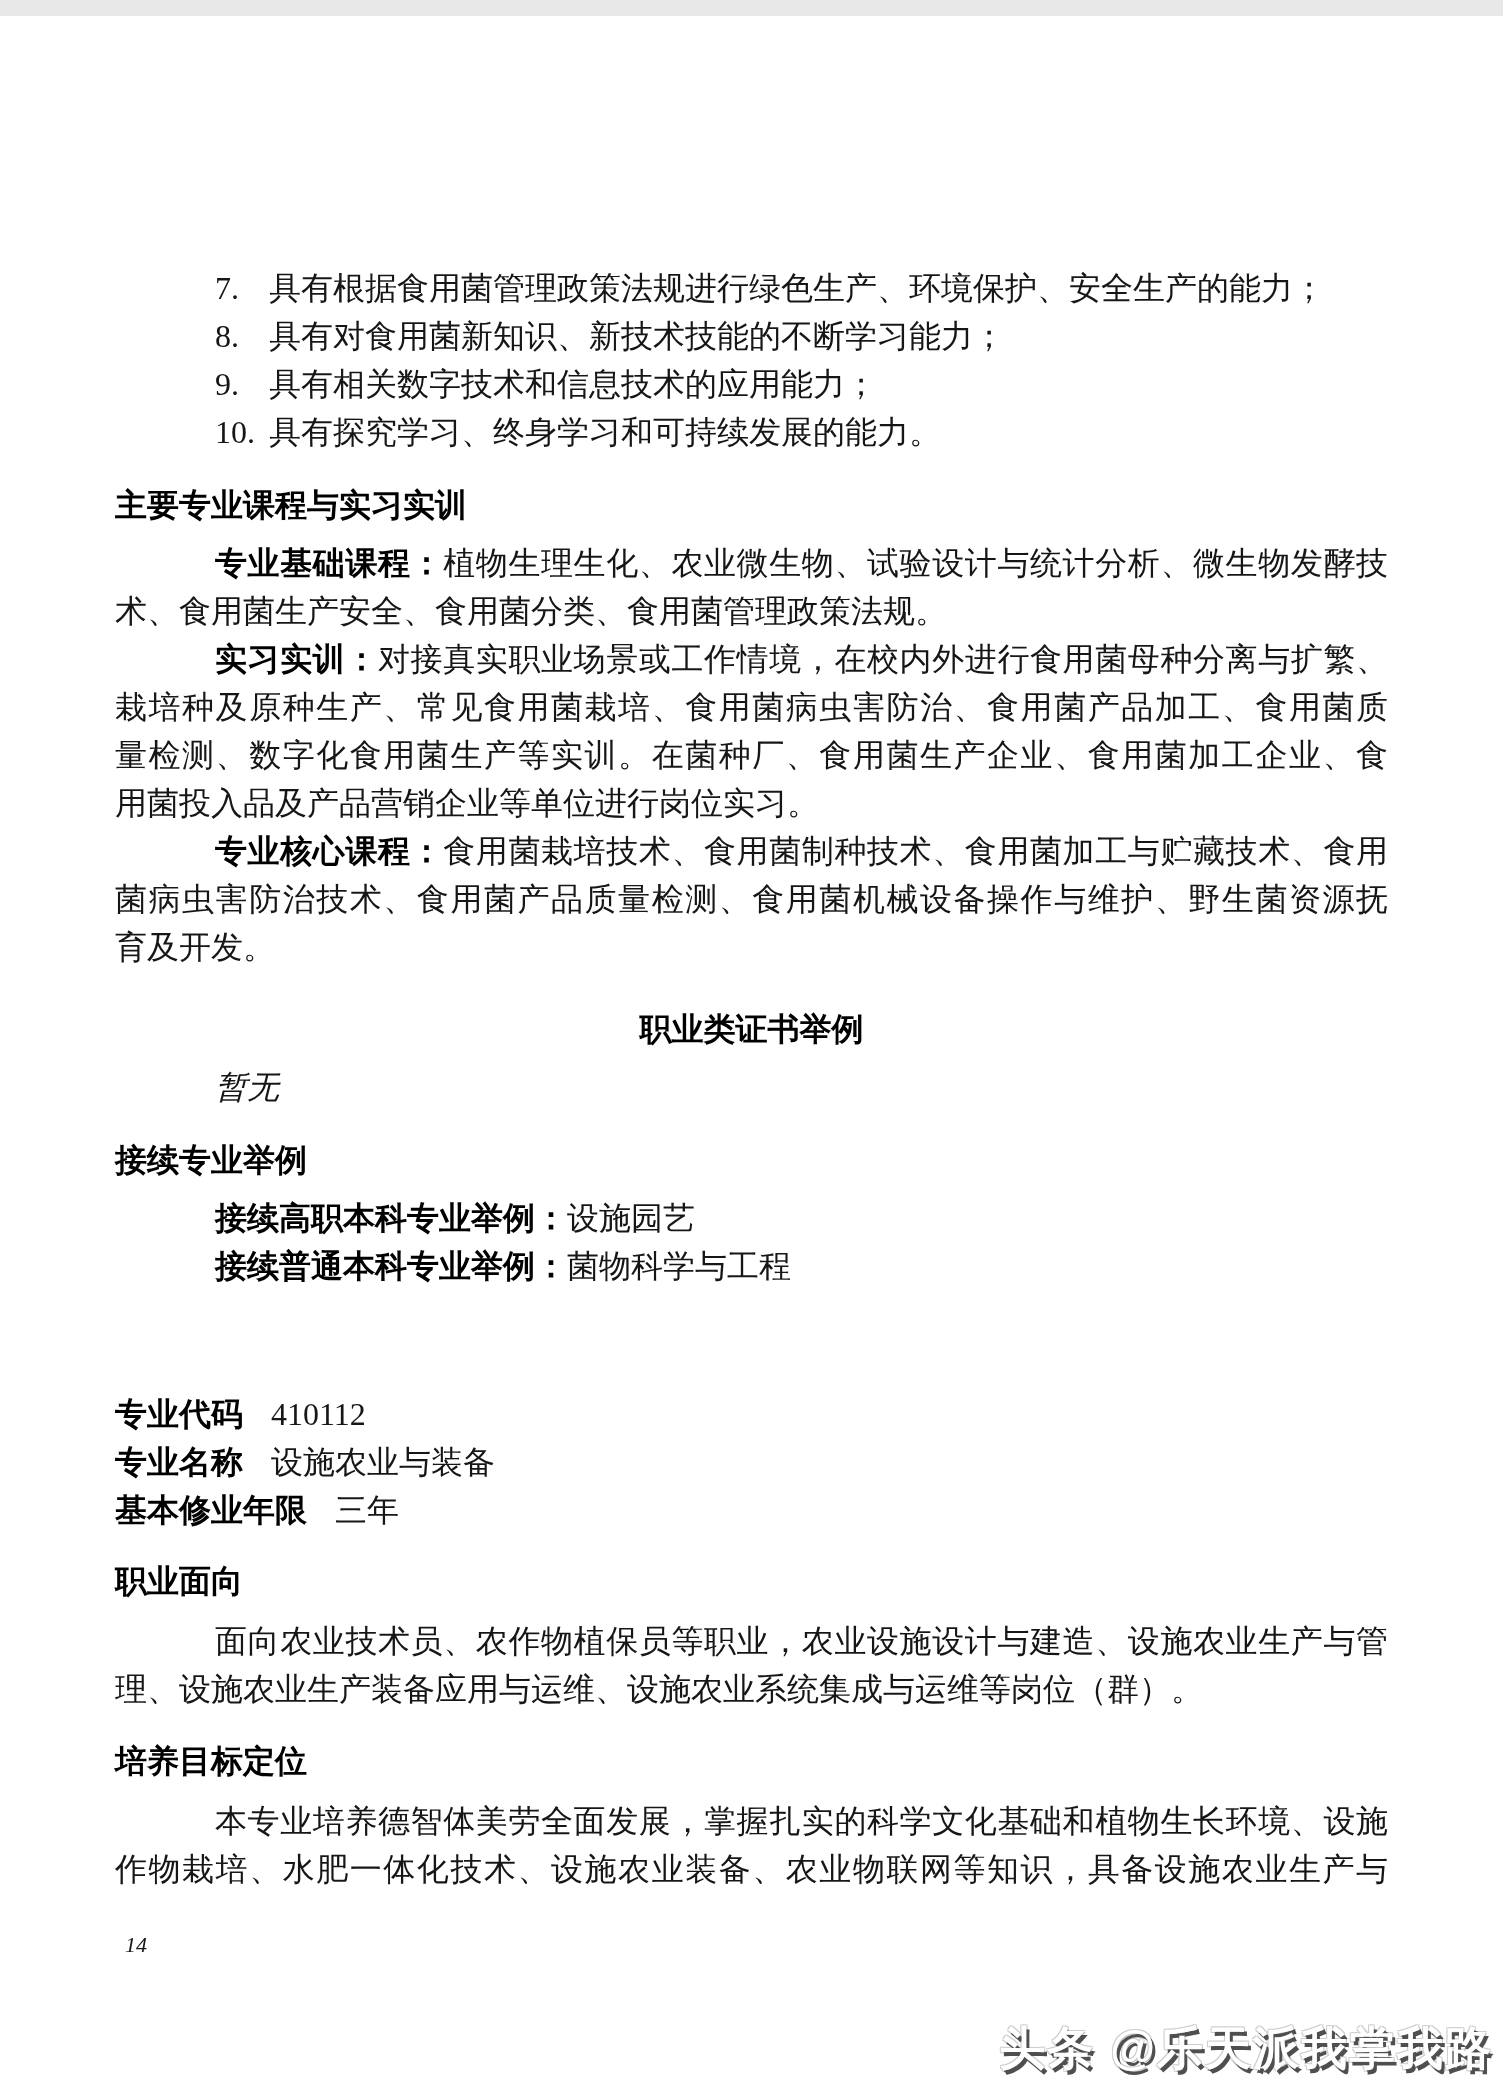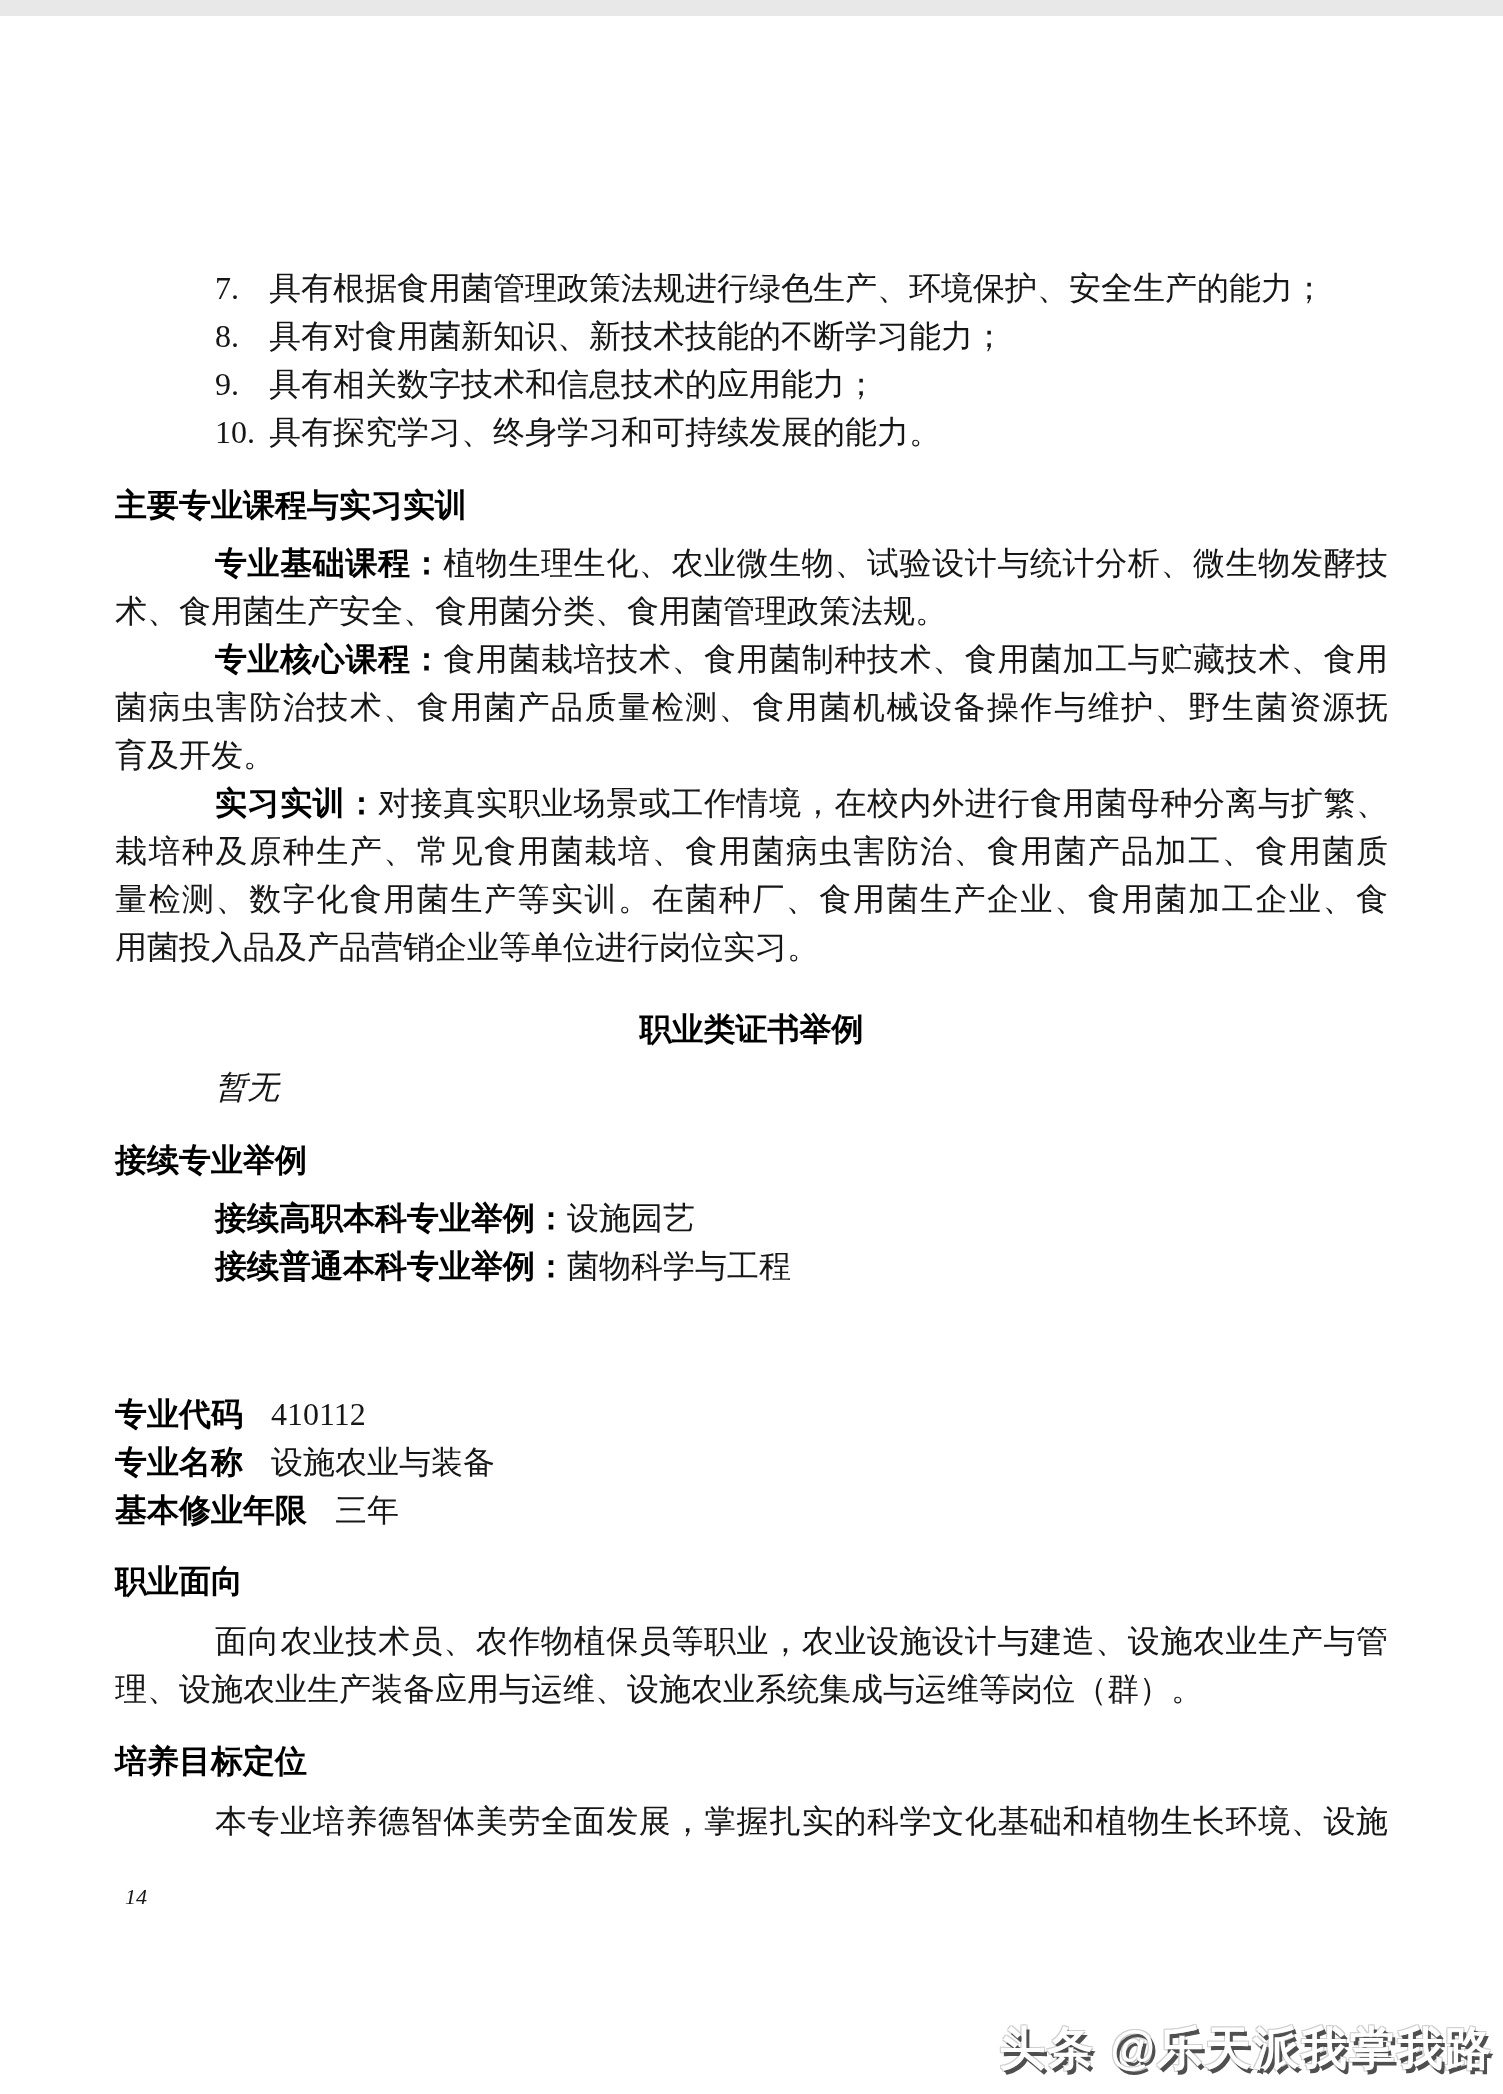--- a/index.html
+++ b/index.html
@@ -112,33 +112,33 @@
 
     <div class="m-basic">
       <div class="pline first">
         <span class="hd">专业基础课程：</span><span>植物生理生化、农业微生物、试验设计与统计分析、微生物发酵技</span>
       </div>
       <div class="pline last">术、食用菌生产安全、食用菌分类、食用菌管理政策法规。</div>
     </div>
 
     <div>
       <div class="pline first">
-        <span class="hd">专业核心课程：</span><span>食用菌栽培技术、食用菌制种技术、食用菌加工与贮藏技术、食用</span>
-      </div>
-      <div class="pline">菌病虫害防治技术、食用菌产品质量检测、食用菌机械设备操作与维护、野生菌资源抚</div>
-      <div class="pline last">育及开发。</div>
-    </div>
-
-    <div>
-      <div class="pline first">
         <span class="hd">实习实训：</span><span>对接真实职业场景或工作情境，在校内外进行食用菌母种分离与扩繁、</span>
       </div>
       <div class="pline">栽培种及原种生产、常见食用菌栽培、食用菌病虫害防治、食用菌产品加工、食用菌质</div>
       <div class="pline">量检测、数字化食用菌生产等实训。在菌种厂、食用菌生产企业、食用菌加工企业、食</div>
       <div class="pline last">用菌投入品及产品营销企业等单位进行岗位实习。</div>
+    </div>
+
+    <div>
+      <div class="pline first">
+        <span class="hd">专业核心课程：</span><span>食用菌栽培技术、食用菌制种技术、食用菌加工与贮藏技术、食用</span>
+      </div>
+      <div class="pline">菌病虫害防治技术、食用菌产品质量检测、食用菌机械设备操作与维护、野生菌资源抚</div>
+      <div class="pline last">育及开发。</div>
     </div>
 
     <div class="section-heading m-cert-heading">职业类证书举例</div>
     <div class="indent-line m-cert-content">暂无</div>
 
     <div class="section-heading m-cont-heading">接续专业举例</div>
     <div class="m-cont-items">
       <div class="indent-line">
         <span class="hd">接续高职本科专业举例：</span><span>设施园艺</span>
       </div>
@@ -161,20 +161,21 @@
 
     <div class="section-heading m-occ-heading">职业面向</div>
     <div class="m-occ-para">
       <div class="pline first">面向农业技术员、农作物植保员等职业，农业设施设计与建造、设施农业生产与管</div>
       <div class="pline last">理、设施农业生产装备应用与运维、设施农业系统集成与运维等岗位（群）。</div>
     </div>
 
     <div class="section-heading m-target-heading">培养目标定位</div>
     <div class="m-target-para">
       <div class="pline first">本专业培养德智体美劳全面发展，掌握扎实的科学文化基础和植物生长环境、设施</div>
+      <div class="pline">作物栽培、水肥一体化技术、设施农业装备、农业物联网等知识，具备设施农业生产与</div>
     </div>
 
     <div class="page-number m-page-number">14</div>
 
   </div>
 
   <div class="watermark">头条 @乐天派我掌我路</div>
 </div>
 
 </body></html>

